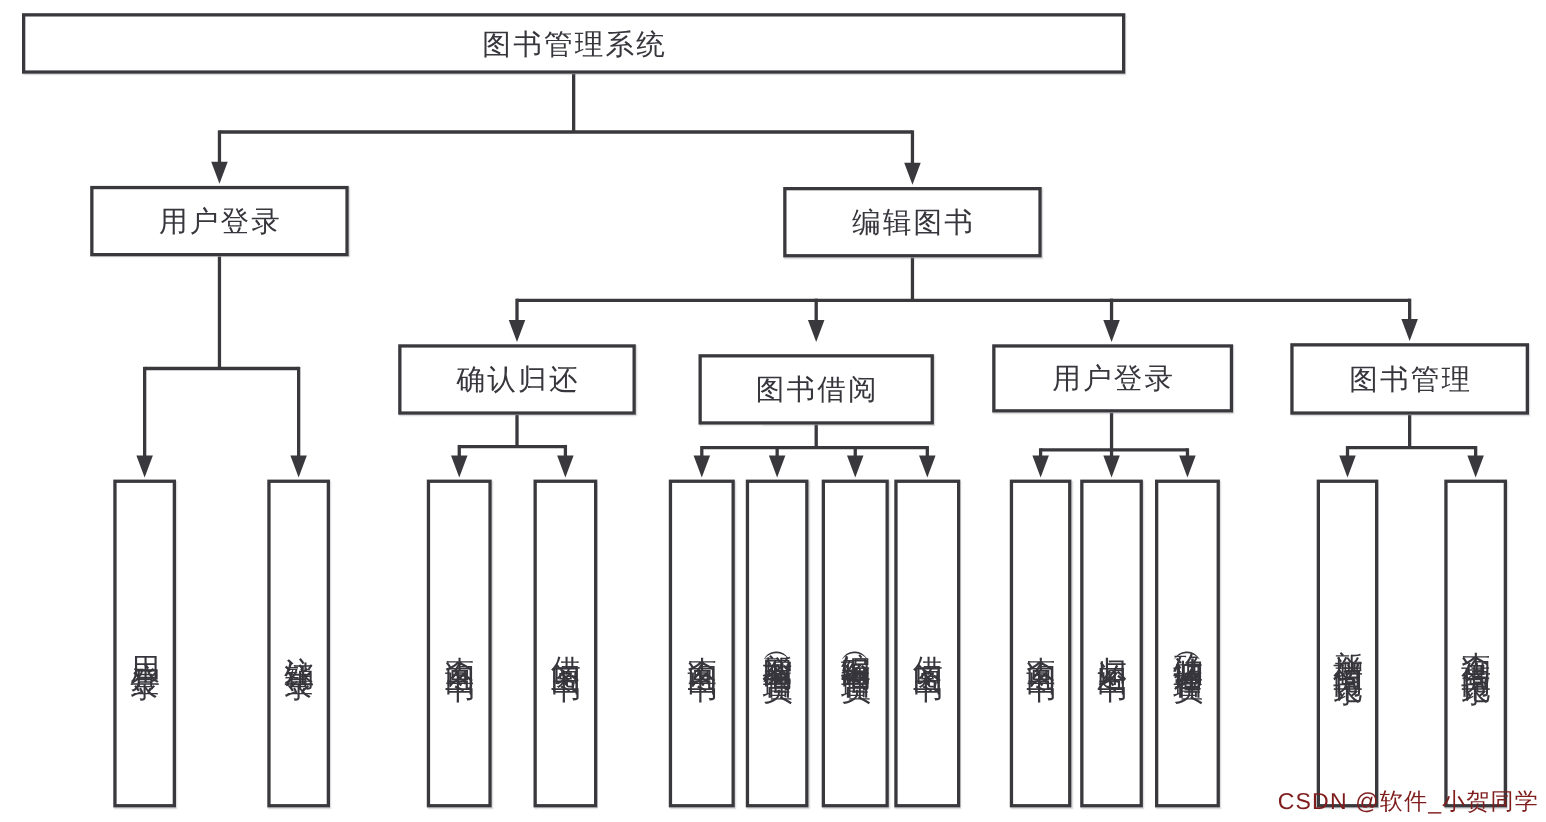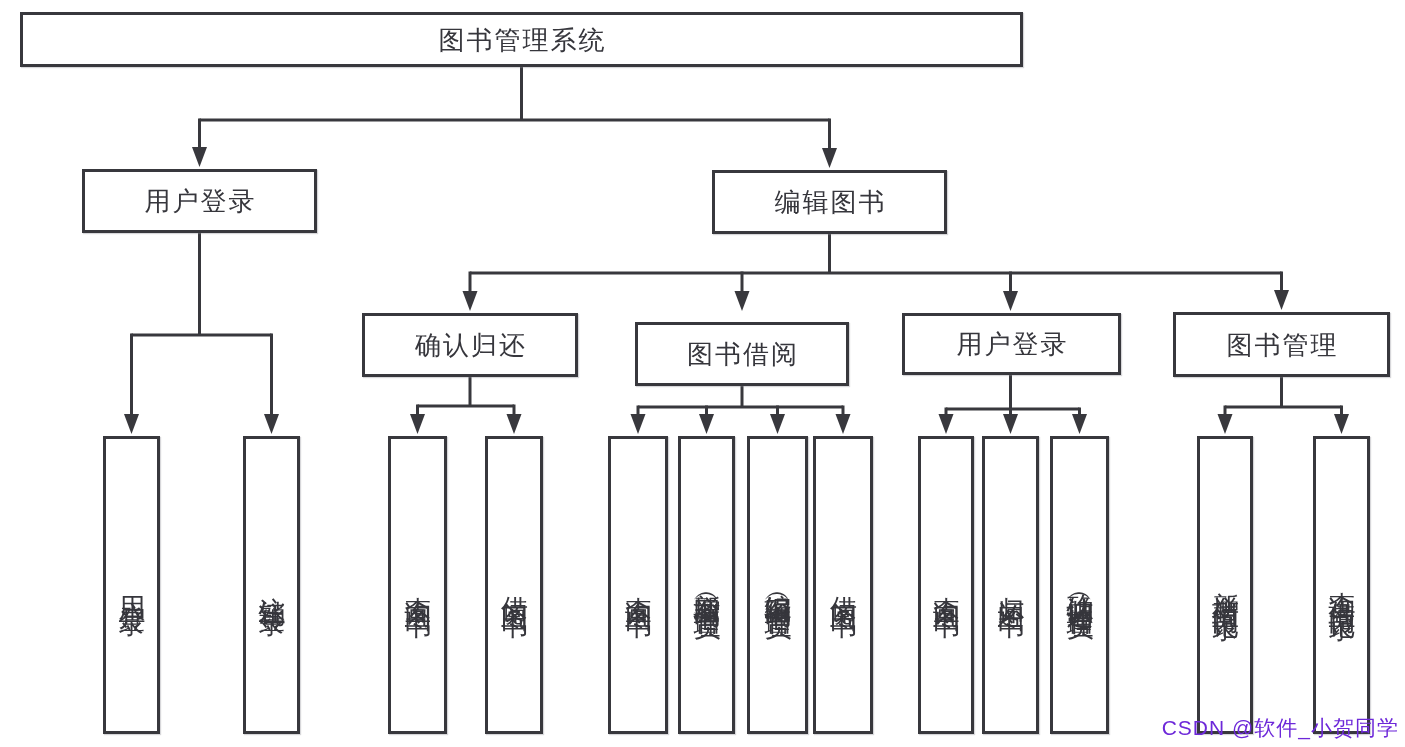--- a/index.html
+++ b/index.html
@@ -45,21 +45,21 @@
   }
   .node.leaf span.tight {
     letter-spacing: 3px;
   }
   .watermark {
     position: absolute;
     right: 6px;
     bottom: 5px;
     z-index: 3;
     font-size: 21px;
-    color: #6d28d9;
+    color: #7f1d1d;
     letter-spacing: 1px;
     white-space: nowrap;
   }
 </style>
 </head>
 <body>
 
 <div class="canvas">
 
   <svg class="connectors" viewBox="0 0 1405 747" xmlns="http://www.w3.org/2000/svg">

